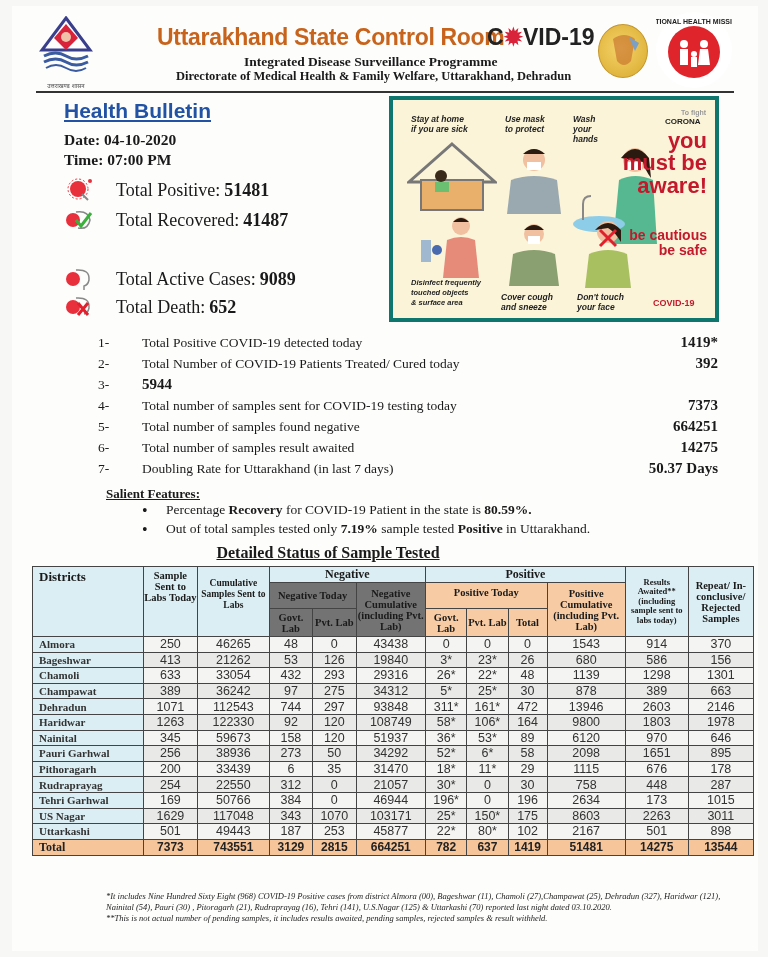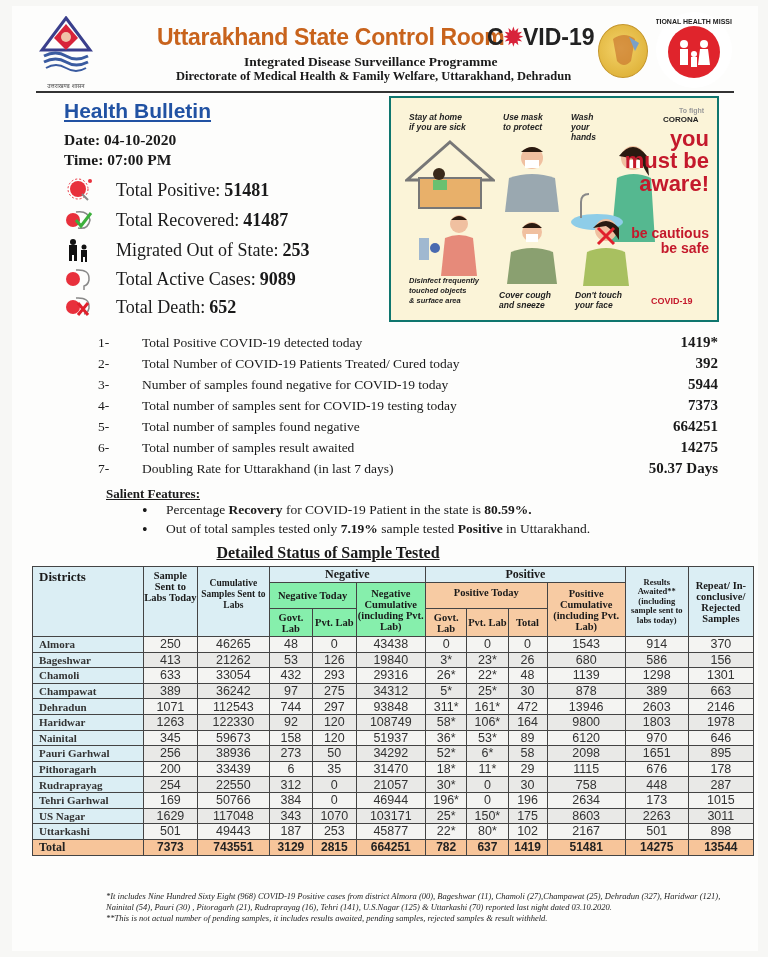--- a/index.html
+++ b/index.html
@@ -21,21 +21,21 @@
   
   .hb-title { position: absolute; left: 52px; top: 93px; font-family: "Liberation Sans", sans-serif; font-weight: bold; font-size: 21px; color: #2152a3; text-decoration: underline; }
   .hb-date { position: absolute; left: 52px; top: 125px; font-weight: bold; font-size: 15.5px; }
   .hb-time { position: absolute; left: 52px; top: 145px; font-weight: bold; font-size: 15.5px; }
   .stat { position: absolute; left: 52px; height: 26px; display: flex; align-items: center; }
   .stat .ic { width: 30px; height: 24px; position: relative; margin-right: 22px; }
   .stat .lbl { font-size: 18px; }
   .stat .val { font-size: 18px; font-weight: bold; margin-left: 4px; }
 
   
-  .poster { position: absolute; left: 377px; top: 90px; width: 330px; height: 226px; background: #fbf4d8; border: 2px solid #0f766e; overflow: hidden; }
+  .poster { position: absolute; left: 377px; top: 90px; width: 330px; height: 226px; background: #fbf4d8; border: 4px solid #0f766e; overflow: hidden; }
   .poster .cap { position: absolute; font-family: "Liberation Sans", sans-serif; font-style: italic; font-weight: bold; font-size: 8.5px; line-height: 10px; color: #222; }
   .poster .big { position: absolute; font-family: "Liberation Sans", sans-serif; font-weight: bold; color: #c4192c; text-align: right; }
   .fig { position: absolute; }
 
   
   .nlist { position: absolute; left: 86px; top: 326px; width: 620px; }
   .nrow { display: flex; height: 21px; align-items: center; font-size: 13.5px; }
   .nrow .n { width: 44px; }
   .nrow .t { flex: 1; }
   .nrow .v { font-weight: bold; font-size: 15px; text-align: right; }
@@ -44,21 +44,21 @@
   .bullets { position: absolute; left: 130px; top: 496px; font-size: 13.5px; }
   .bullets li { list-style: none; position: relative; height: 19px; padding-left: 24px; }
   .bullets li::before { content: "\2022"; position: absolute; left: 0; font-size: 16px; }
   .det-title { position: absolute; left: 0; width: 656px; top: 538px; text-align: center; font-weight: bold; font-size: 16px; text-decoration: underline; }
 
   
   table { position: absolute; left: 20px; top: 560px; width: 722px; border-collapse: collapse; font-family: "Liberation Sans", sans-serif; }
   td, th { border: 1px solid #444; text-align: center; }
   th { font-family: "Liberation Serif", serif; font-weight: bold; font-size: 10.5px; line-height: 11px; color: #1a1a1a; }
   .blue { background: #dbeef4; }
-  .green { background: #86efac; }
+  .green { background: #737373; }
   .orange { background: #f7cba3; }
   tbody td { font-size: 12.5px; height: 15.6px; color: #333; }
   tbody td.dist { text-align: left; padding-left: 6px; font-family: "Liberation Serif", serif; font-weight: bold; font-size: 11px; background: #dbeef4; }
   tbody tr:nth-child(odd) td:not(.dist) { background: #f4f4f2; }
   tbody tr:nth-child(even) td:not(.dist) { background: #e9e9e7; }
   tr.total td { background: #f7c59a !important; font-weight: bold; font-size: 12px; color: #222; }
   tr.total td.dist { background: #f7c59a; }
 
   .foot { position: absolute; left: 94px; top: 885px; width: 620px; font-style: italic; font-size: 8.5px; line-height: 11px; color: #222; }
 </style>
@@ -119,34 +119,20 @@
       <span class="val">51481</span>
   </div>
   <div class="stat" style="top:201px;">
     <span class="ic"><svg width="30" height="24">
           <circle cx="9" cy="12" r="7" fill="#e8303c"></circle>
           <path d="M12,4 Q24,2 26,12 Q24,22 14,20" fill="none" stroke="#888" stroke-width="1.5"></path>
           <path d="M12,12 L17,18 L27,5" fill="none" stroke="#3cb03c" stroke-width="3"></path>
         </svg></span>
     <span class="lbl">Total Recovered:</span>
       <span class="val">41487</span>
-  </div>
-  <div class="stat" style="top:231px;">
-    <span class="ic"><svg width="30" height="24">
-          <circle cx="9" cy="4" r="3" fill="#111"></circle>
-          <rect x="5" y="7" width="8" height="10" fill="#111"></rect>
-          <rect x="5" y="17" width="3" height="6" fill="#111"></rect>
-          <rect x="10" y="17" width="3" height="6" fill="#111"></rect>
-          <circle cx="20" cy="9" r="2.5" fill="#111"></circle>
-          <rect x="17" y="12" width="6" height="7" fill="#111"></rect>
-          <rect x="17" y="19" width="2" height="5" fill="#111"></rect>
-          <rect x="21" y="19" width="2" height="5" fill="#111"></rect>
-        </svg></span>
-    <span class="lbl">Migrated Out of State:</span>
-      <span class="val">253</span>
   </div>
   <div class="stat" style="top:260px;">
     <span class="ic"><svg width="30" height="24">
           <circle cx="9" cy="12" r="7" fill="#e8303c"></circle>
           <path d="M12,3 Q26,2 25,13 Q24,18 20,19 L20,23" fill="none" stroke="#888" stroke-width="1.5"></path>
         </svg></span>
     <span class="lbl">Total Active Cases:</span>
       <span class="val">9089</span>
   </div>
   <div class="stat" style="top:288px;">
@@ -231,21 +217,20 @@
         <span class="t">Total Positive COVID-19 detected today</span>
         <span class="v">1419*</span>
       </div>
     <div class="nrow">
         <span class="n">2-</span>
         <span class="t">Total Number of COVID-19 Patients Treated/ Cured today</span>
         <span class="v">392</span>
       </div>
     <div class="nrow">
         <span class="n">3-</span>
-        <span class="t">Number of samples found negative for COVID-19 today</span>
         <span class="v">5944</span>
       </div>
     <div class="nrow">
         <span class="n">4-</span>
         <span class="t">Total number of samples sent for COVID-19 testing today</span>
         <span class="v">7373</span>
       </div>
     <div class="nrow">
         <span class="n">5-</span>
         <span class="t">Total number of samples found negative</span>

